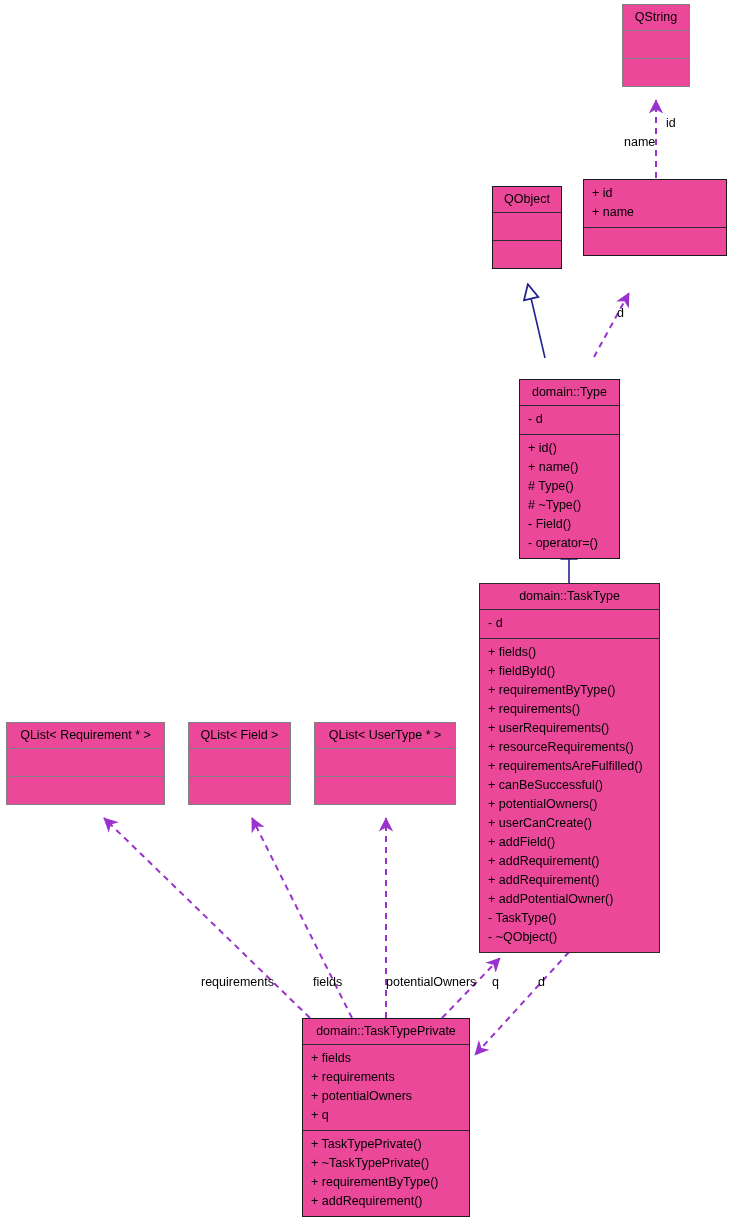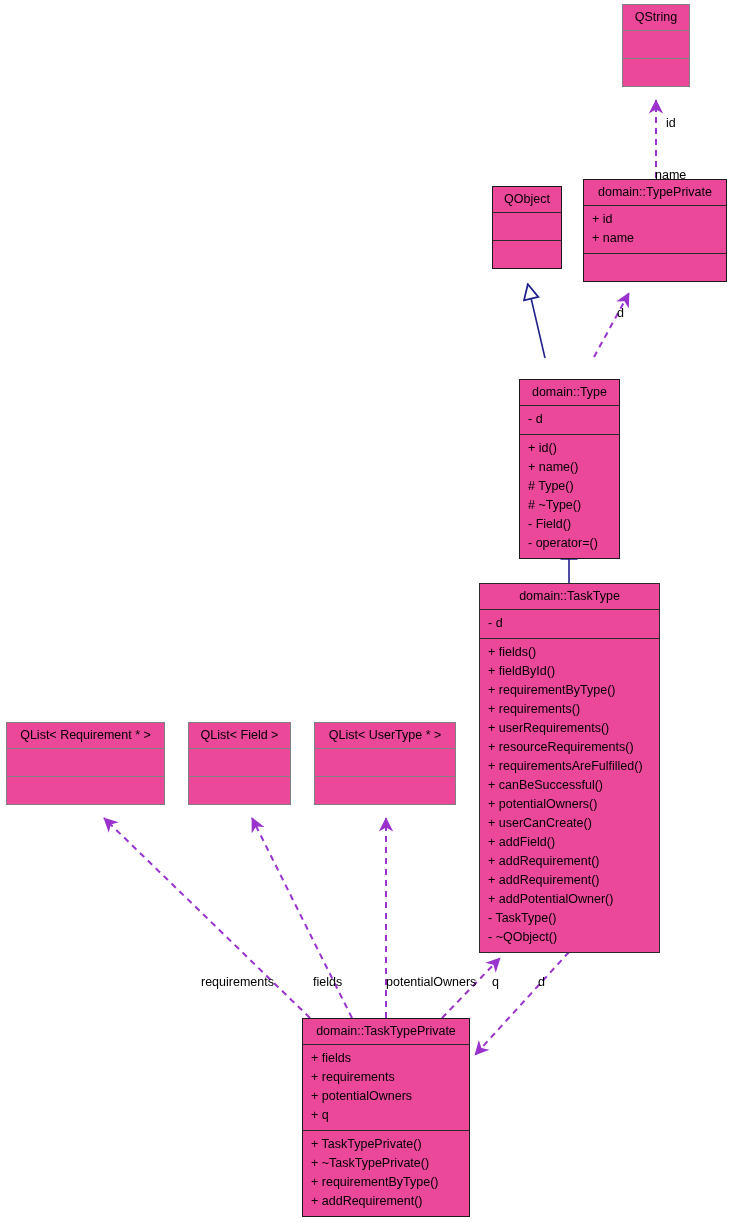--- a/index.html
+++ b/index.html
@@ -135,21 +135,20 @@
     <div class="sec empty"></div>
   </div>
 
   <div class="node thick" style="left:492px; top:186px; width:70px;">
     <div class="sec title">QObject</div>
     <div class="sec empty"></div>
     <div class="sec empty"></div>
   </div>
 
   <div class="node thick" style="left:583px; top:179px; width:144px;">
-    <div class="sec title">domain::TypePrivate</div>
     <div class="sec members">
       <div class="row">+ id</div>
       <div class="row">+ name</div>
     </div>
     <div class="sec empty"></div>
   </div>
 
   <div class="node thick" style="left:519px; top:351px; width:101px;margin-top:28px;">
     <div class="sec title">domain::Type</div>
     <div class="sec members">
@@ -218,21 +217,21 @@
     </div>
     <div class="sec members">
       <div class="row">+ TaskTypePrivate()</div>
       <div class="row">+ ~TaskTypePrivate()</div>
       <div class="row">+ requirementByType()</div>
       <div class="row">+ addRequirement()</div>
     </div>
   </div>
 
   <div class="edge-label" style="left:666px; top:116px;">id</div>
-  <div class="edge-label" style="left:655px; top:135px;margin-top:33px;">name</div>
+  <div class="edge-label" style="left:624px; top:135px;">name</div>
   <div class="edge-label" style="left:617px; top:306px;">d</div>
   <div class="edge-label" style="left:201px; top:975px;">requirements</div>
   <div class="edge-label" style="left:313px; top:975px;">fields</div>
   <div class="edge-label" style="left:386px; top:975px;">potentialOwners</div>
   <div class="edge-label" style="left:492px; top:975px;">q</div>
   <div class="edge-label" style="left:538px; top:975px;">d</div>
 
 </div>
 
 </body></html>

